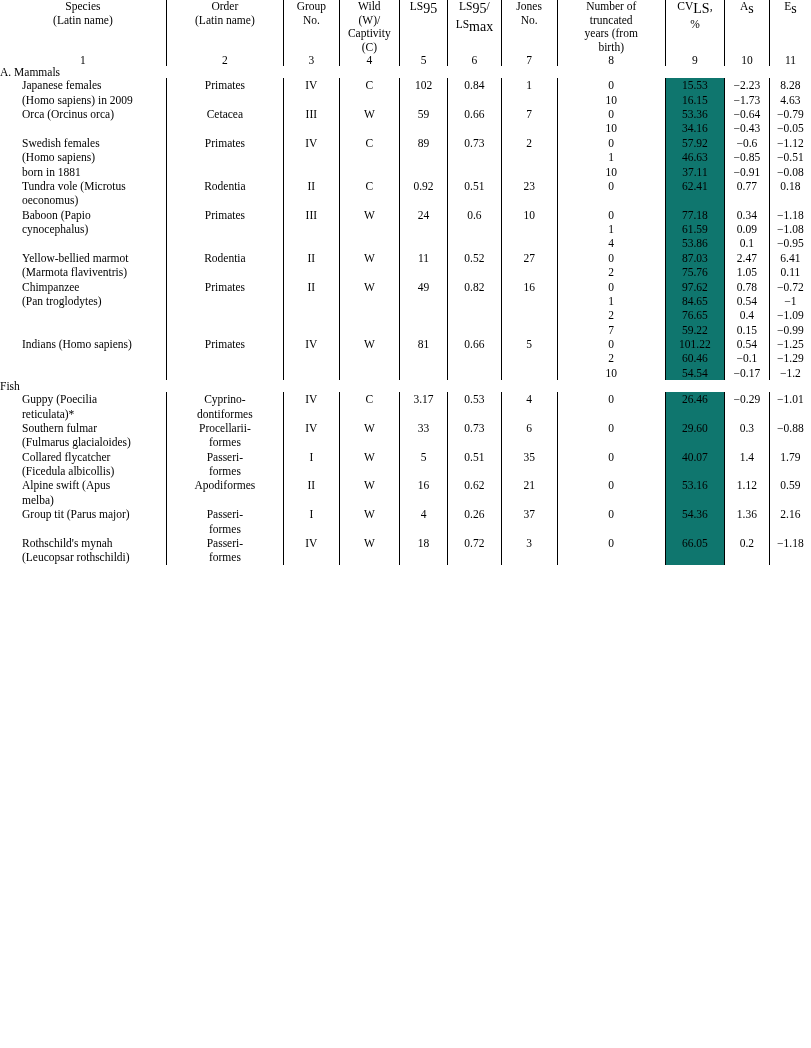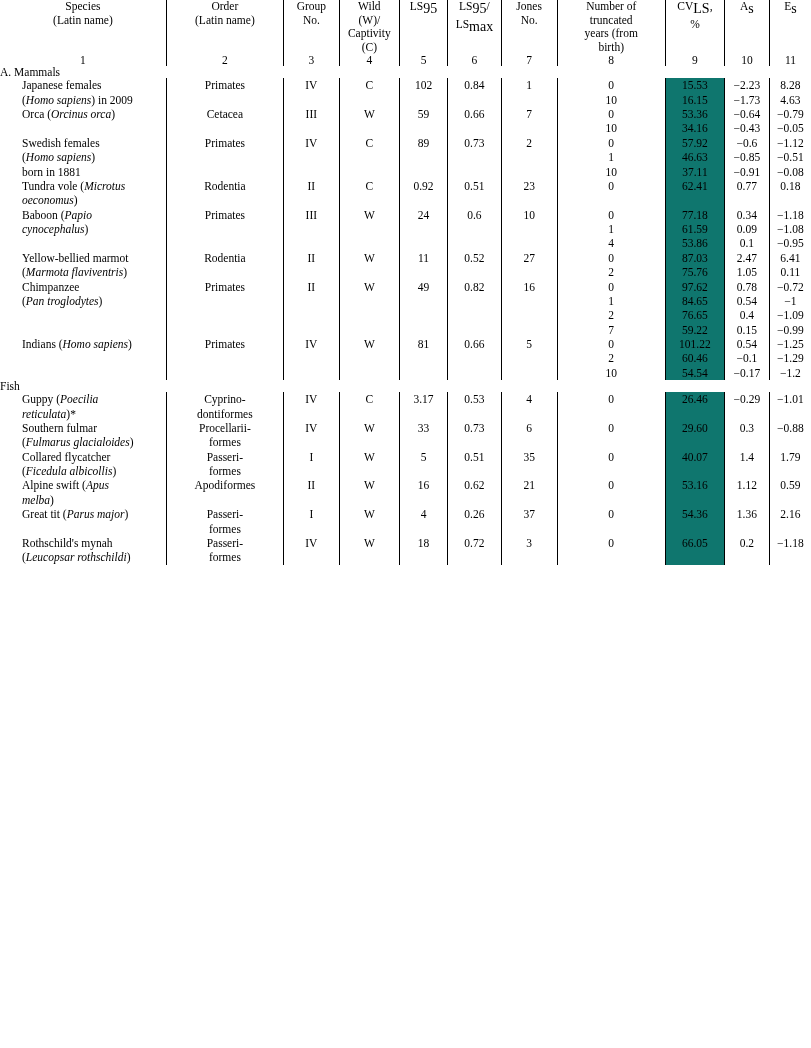--- a/index.html
+++ b/index.html
@@ -83,21 +83,21 @@
     padding-left: 22px;
     padding-right: 4px;
   }
   .stack {
     display: block;
     line-height: 1.25;
   }
   .shade {
     background: #0f766e;
   }
-  .ital { font-style: italic; }
+  .ital { }
   .sub { font-size: 14px; vertical-align: sub; }
 </style>
 </head>
 <body>
 
 <div id="sheet">
   <table class="maintable">
     <colgroup>
       <col class="c1">
         <col class="c2">
@@ -438,21 +438,21 @@
             <span class="stack b">53.16</span>
           </td>
           <td class="data-cell vline">
             <span class="stack b">1.12</span>
           </td>
           <td class="data-cell">
             <span class="stack b">0.59</span>
           </td>
         </tr>
         <tr class="rowline">
-          <td class="data-cell left vline"><span>Great tit (</span><span class="ital">Parus major</span><span>)</span></td>
+          <td class="data-cell left vline"><span>Group tit (</span><span class="ital">Parus major</span><span>)</span></td>
           <td class="data-cell vline"><span>Passeri-</span><br><span>formes</span></td>
           <td class="data-cell vline">I</td>
           <td class="data-cell vline">W</td>
           <td class="data-cell vline">4</td>
           <td class="data-cell vline">0.26</td>
           <td class="data-cell vline">37</td>
           <td class="data-cell vline">
             <span class="stack b">0</span>
           </td>
           <td class="data-cell vline shade">

